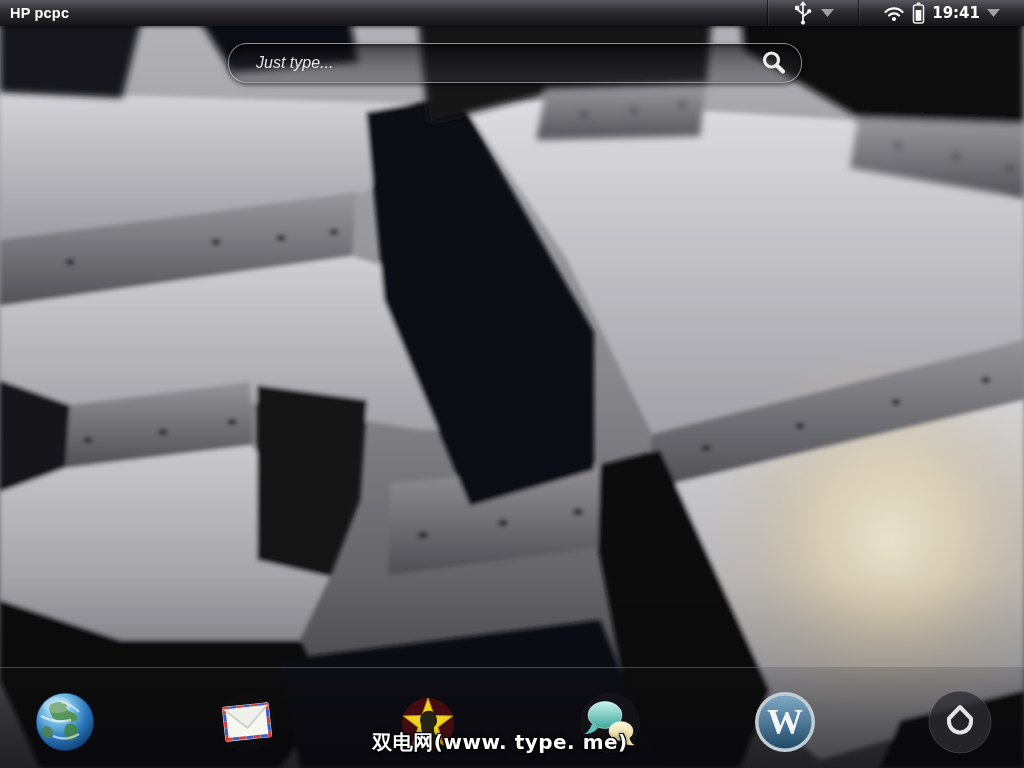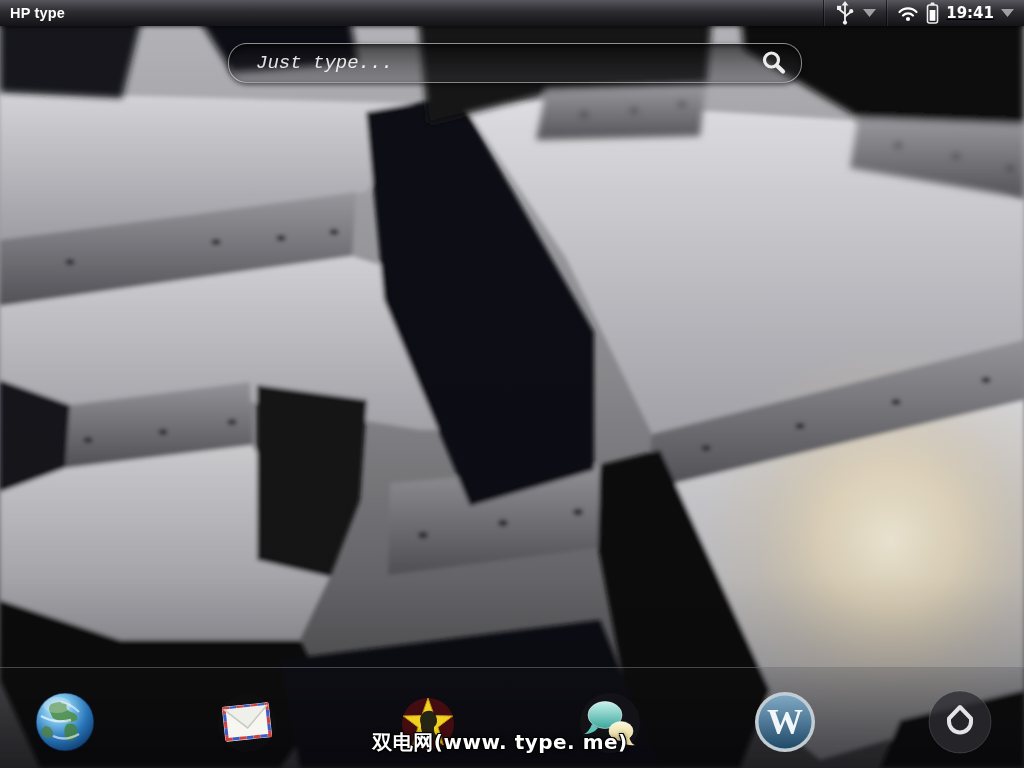--- a/index.html
+++ b/index.html
@@ -7,32 +7,32 @@
           font-family:"Liberation Sans",sans-serif;background:#6e6e72;}
   .wallpaper{position:absolute;inset:0;pointer-events:none;}
 
   
   .status-bar{position:absolute;left:0;top:0;right:0;height:26px;display:flex;align-items:center;
     background:linear-gradient(180deg,#56565c 0%,#2b2b30 45%,#141418 100%);
     box-shadow:0 1px 4px rgba(0,0,0,.65);z-index:6;}
   .sb-title{margin-left:10px;font-weight:700;font-size:14.5px;color:#fff;letter-spacing:.2px;cursor:pointer;}
   .sb-right{margin-left:auto;display:flex;align-items:center;height:100%;}
   .sb-sep{width:1px;height:100%;background:rgba(0,0,0,.6);box-shadow:1px 0 0 rgba(255,255,255,.08);}
-  .sb-group{display:flex;align-items:center;gap:7px;padding:0 10px;height:100%;
-    background:none;border:none;cursor:pointer;text-decoration:underline;}
+  .sb-group{display:flex;align-items:center;gap:7px;padding:0 24px;height:100%;
+    background:none;border:none;cursor:pointer;}
   .sb-time{color:#fff;font-size:15px;font-weight:700;font-family:"DejaVu Sans",sans-serif;}
 
   
   .search-bar{position:absolute;left:228px;top:43px;width:572px;height:38px;border-radius:19px;
     background:linear-gradient(180deg,rgba(8,8,10,.62) 0%,rgba(34,34,38,.45) 55%,rgba(64,64,70,.38) 100%);
     border:1px solid rgba(235,235,240,.55);
     box-shadow:0 2px 5px rgba(0,0,0,.55), inset 0 2px 5px rgba(0,0,0,.55);
     display:flex;align-items:center;z-index:5;}
   .search-input{flex:1;margin-left:25px;margin-right:52px;background:transparent;border:none;outline:none;
-    color:#fff;font-size:19px;font-family:Liberation Mono, monospace;}
+    color:#fff;font-size:16px;font-family:Liberation Sans, sans-serif;}
   .search-input::placeholder{color:rgba(255,255,255,.88);font-style:italic;opacity:1;}
   .search-glass{position:absolute;right:13px;top:5px;cursor:pointer;}
 
   
   .dock{position:absolute;left:0;right:0;bottom:0;height:100px;
     background:linear-gradient(180deg,rgba(26,26,32,.16) 0%,rgba(8,8,12,.45) 100%);
     border-top:1px solid rgba(255,255,255,.25);z-index:3;}
   .dock-item{position:absolute;top:22px;width:64px;height:64px;padding:0;background:none;border:none;cursor:pointer;}
   .dock-item svg{display:block;}
 
@@ -136,21 +136,21 @@
       <polygon points="858,118 1024,124 1024,198 850,168" fill="url(#sG)"></polygon>
       <ellipse cx="898" cy="145" rx="4" ry="2.6" fill="#35353a"></ellipse>
         <ellipse cx="956" cy="156" rx="4" ry="2.6" fill="#35353a"></ellipse>
       <ellipse cx="1010" cy="168" rx="4" ry="2.6" fill="#35353a"></ellipse>
     </g>
 
     <rect x="0" y="0" width="1024" height="768" fill="url(#vig)"></rect>
   </svg>
 
   <header class="status-bar">
-    <span class="sb-title">HP type</span>
+    <span class="sb-title">HP pcpc</span>
     <div class="sb-right">
       <span class="sb-sep"></span>
       <button class="sb-group">
         <svg width="22" height="26" viewBox="0 0 22 26">
           <polygon points="11,1 7.5,5.5 14.5,5.5" fill="#f0f0f0"></polygon>
           <line x1="11" y1="4" x2="11" y2="21" stroke="#f0f0f0" stroke-width="1.8" stroke-linecap="round"></line>
           <circle cx="11" cy="22.6" r="2.1" fill="#f0f0f0"></circle>
           <path d="M11,14 L6,10" stroke="#f0f0f0" stroke-width="1.8" stroke-linecap="round" fill="none"></path>
           <rect x="3" y="5.8" width="4.2" height="4.2" fill="#f0f0f0"></rect>
           <path d="M11,16.5 L16,12.5" stroke="#f0f0f0" stroke-width="1.8" stroke-linecap="round" fill="none"></path>

